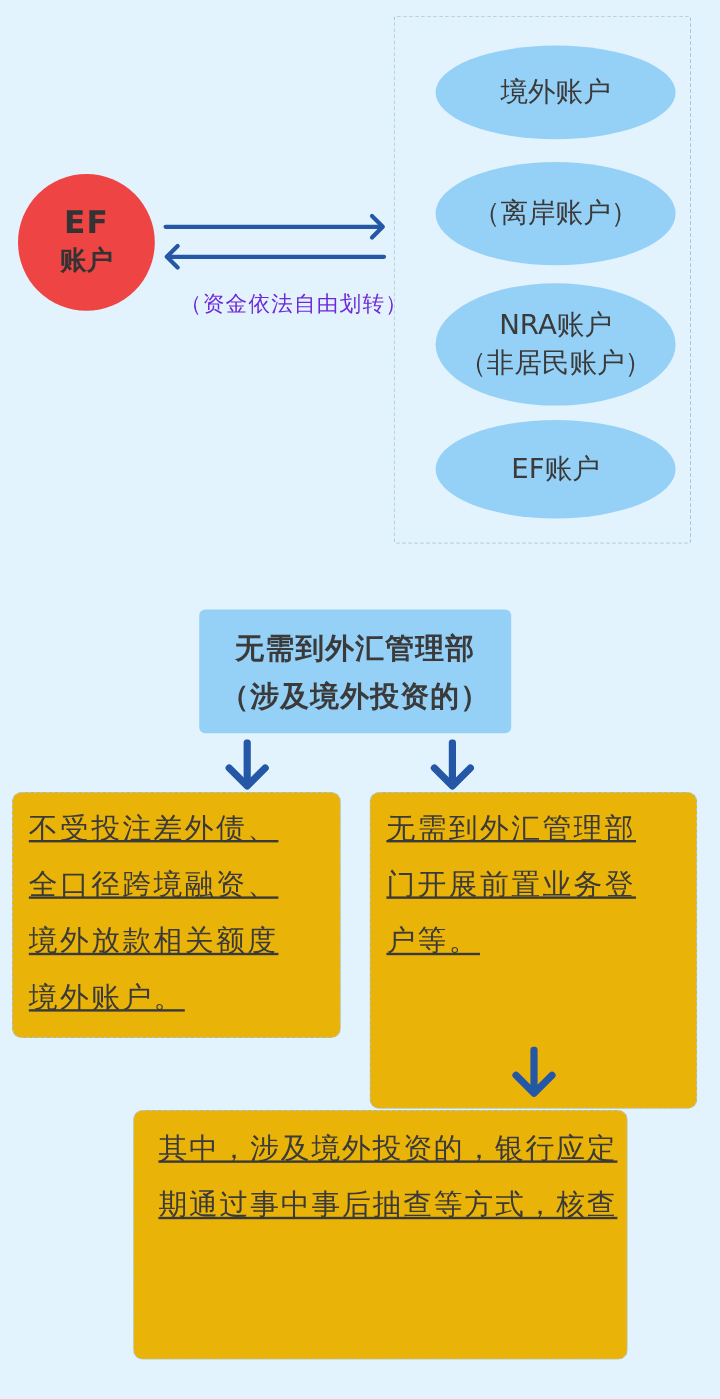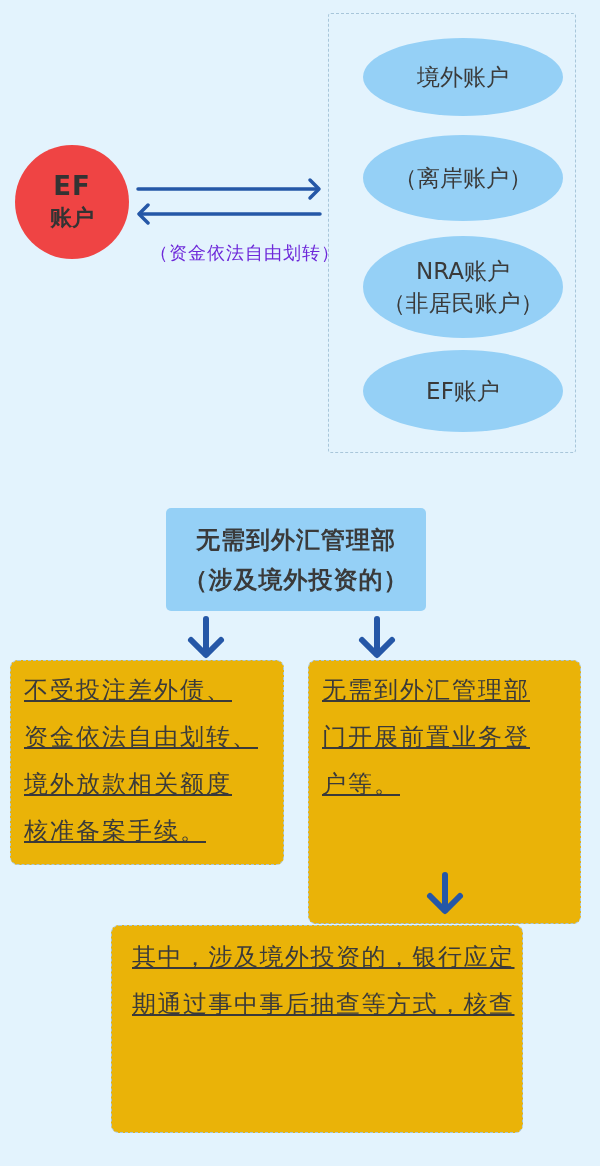--- a/index.html
+++ b/index.html
@@ -115,23 +115,23 @@
   <line x1="20" y1="3" x2="20" y2="38" stroke="#2557a7" stroke-width="6" stroke-linecap="round"></line>
   <polyline points="5,24 20,39 35,24" fill="none" stroke="#2557a7" stroke-width="6" stroke-linecap="round" stroke-linejoin="round"></polyline>
 </svg>
 <svg class="abs down-arrow" style="left:357px; top:616px;" viewBox="0 0 40 44">
   <line x1="20" y1="3" x2="20" y2="38" stroke="#2557a7" stroke-width="6" stroke-linecap="round"></line>
   <polyline points="5,24 20,39 35,24" fill="none" stroke="#2557a7" stroke-width="6" stroke-linecap="round" stroke-linejoin="round"></polyline>
 </svg>
 
 <div class="abs note-box note-left">
   <span class="line">不受投注差外债、</span>
-  <span class="line">资金依法自由划转、</span>
+  <span class="line">全口径跨境融资、</span>
   <span class="line">境外放款相关额度</span>
-  <span class="line">核准备案手续。</span>
+  <span class="line">境外账户。</span>
 </div>
 
 <div class="abs note-box note-right">
   <span class="line">无需到外汇管理部</span>
   <span class="line">门开展前置业务登</span>
   <span class="line">户等。</span>
 </div>
 
 <svg class="abs down-arrow" style="left:425px; top:872px;" viewBox="0 0 40 44">
   <line x1="20" y1="3" x2="20" y2="38" stroke="#2557a7" stroke-width="6" stroke-linecap="round"></line>

